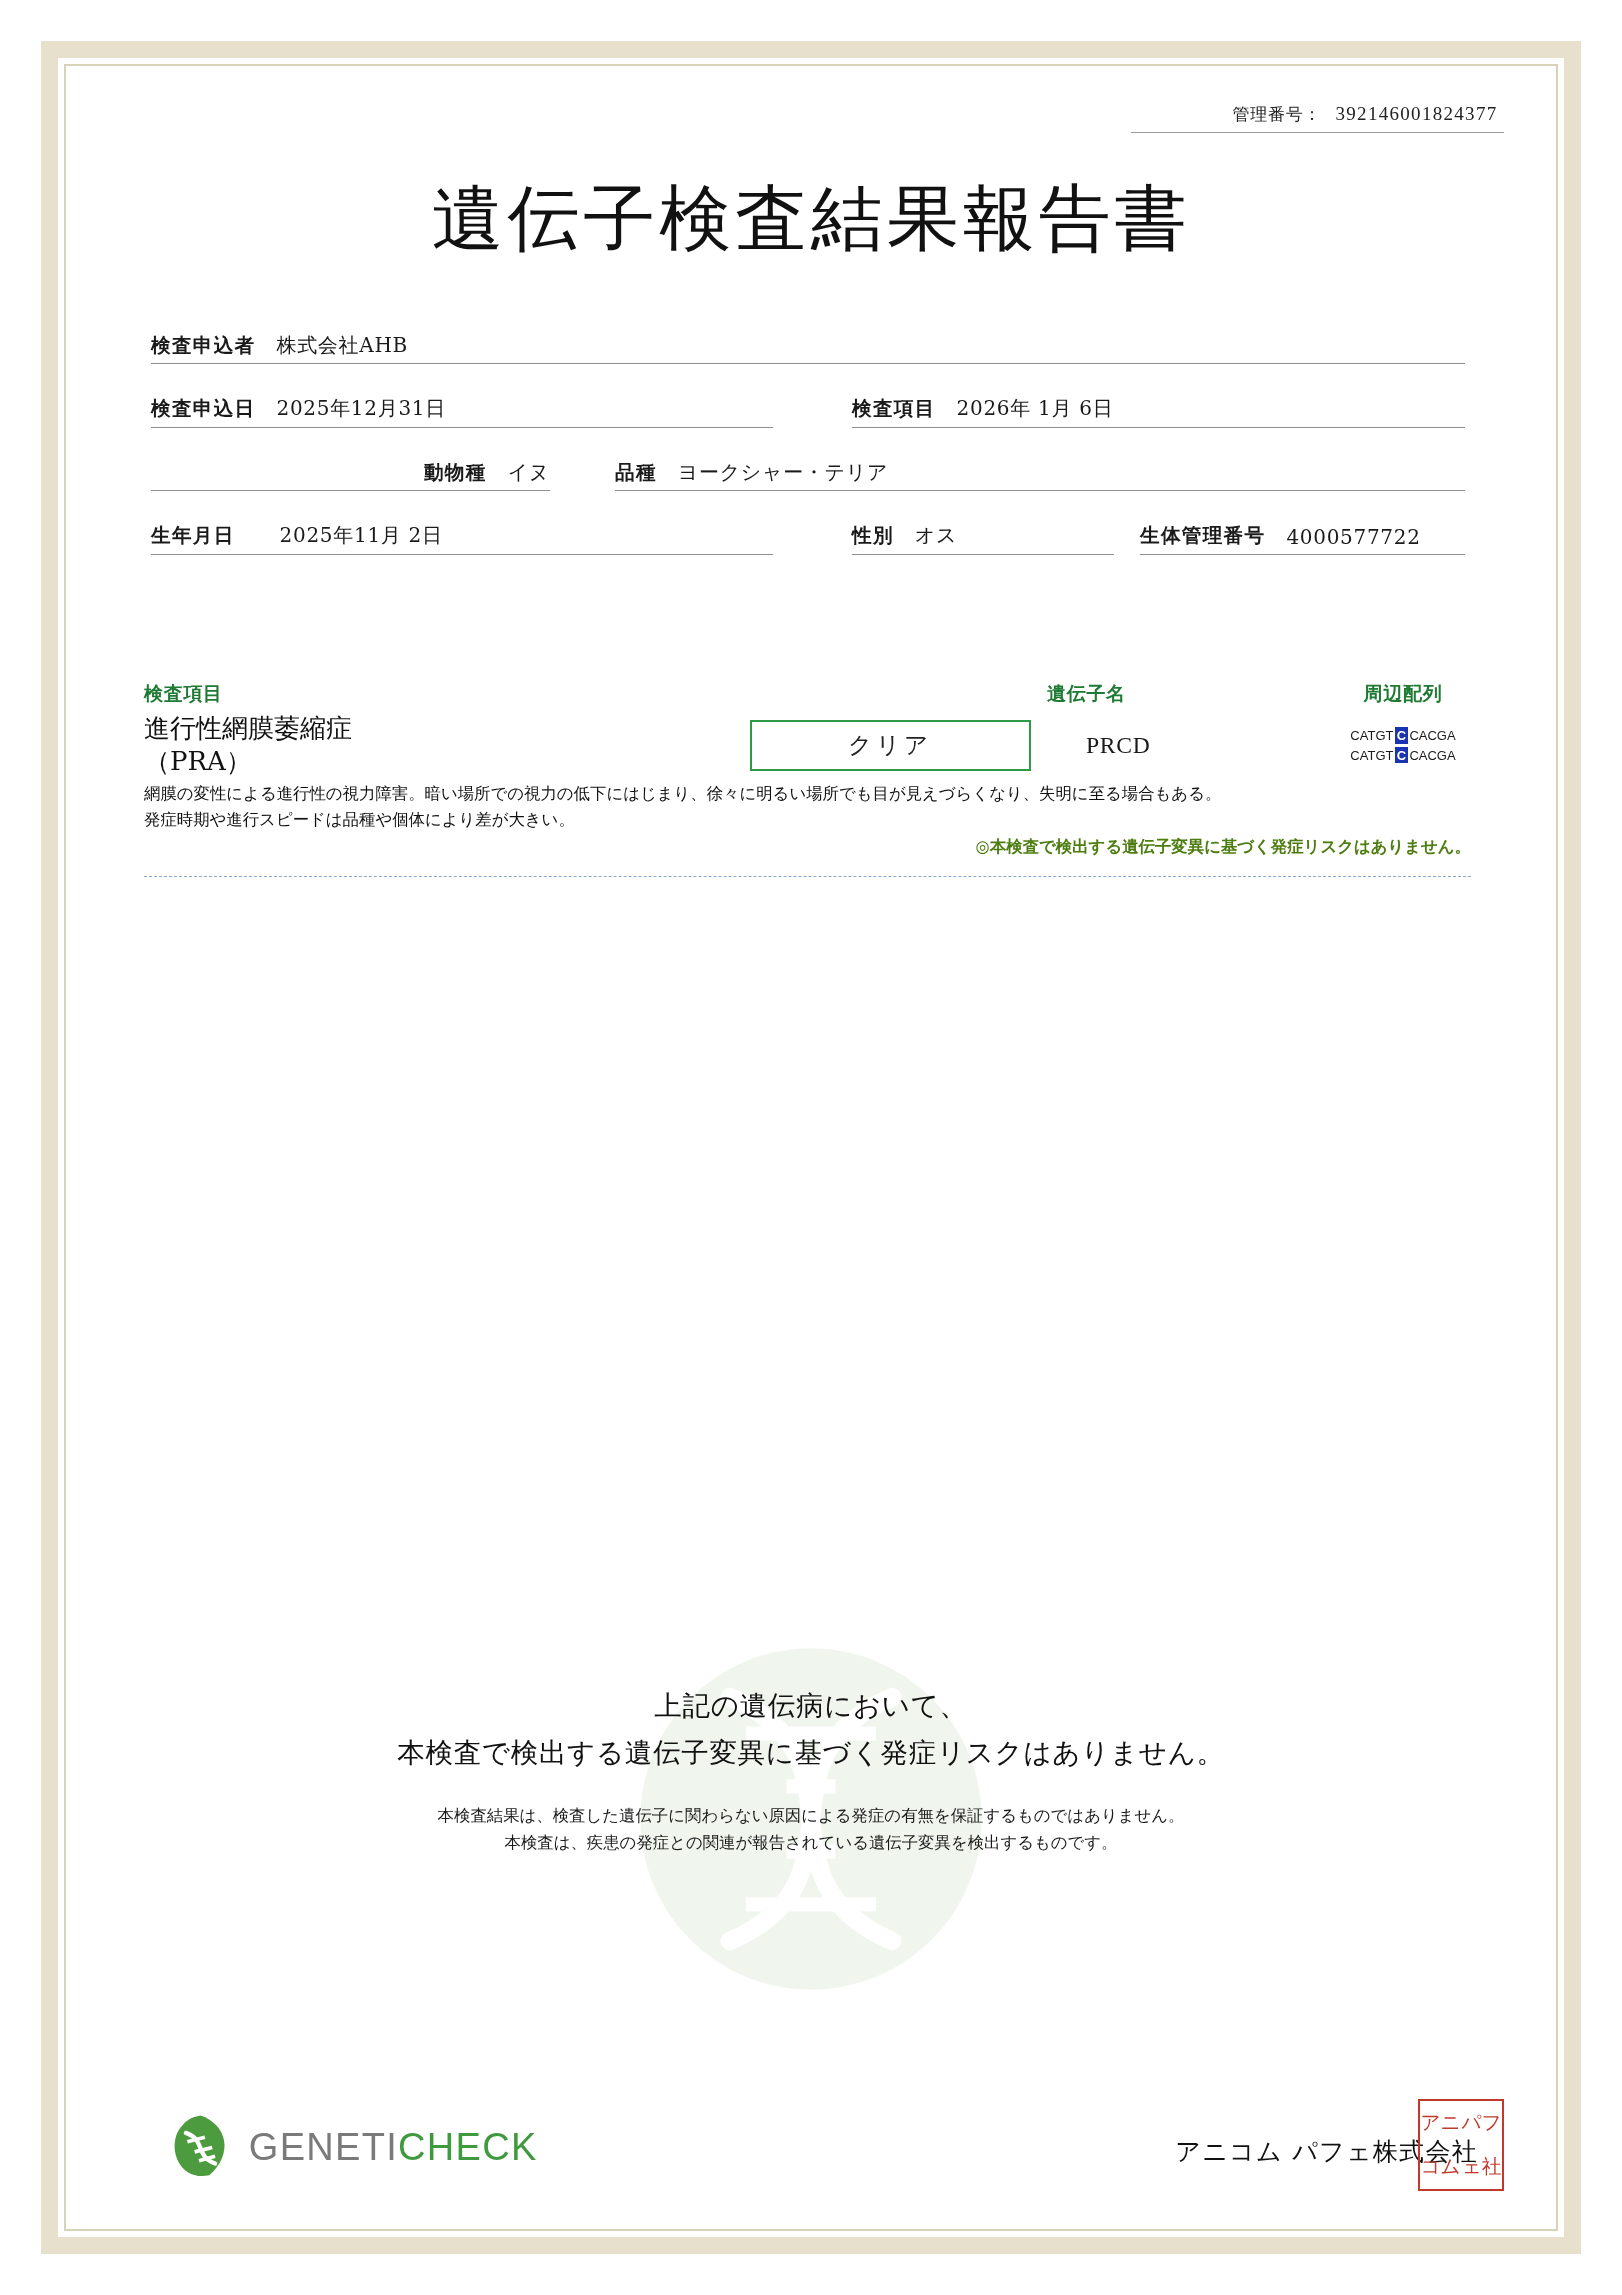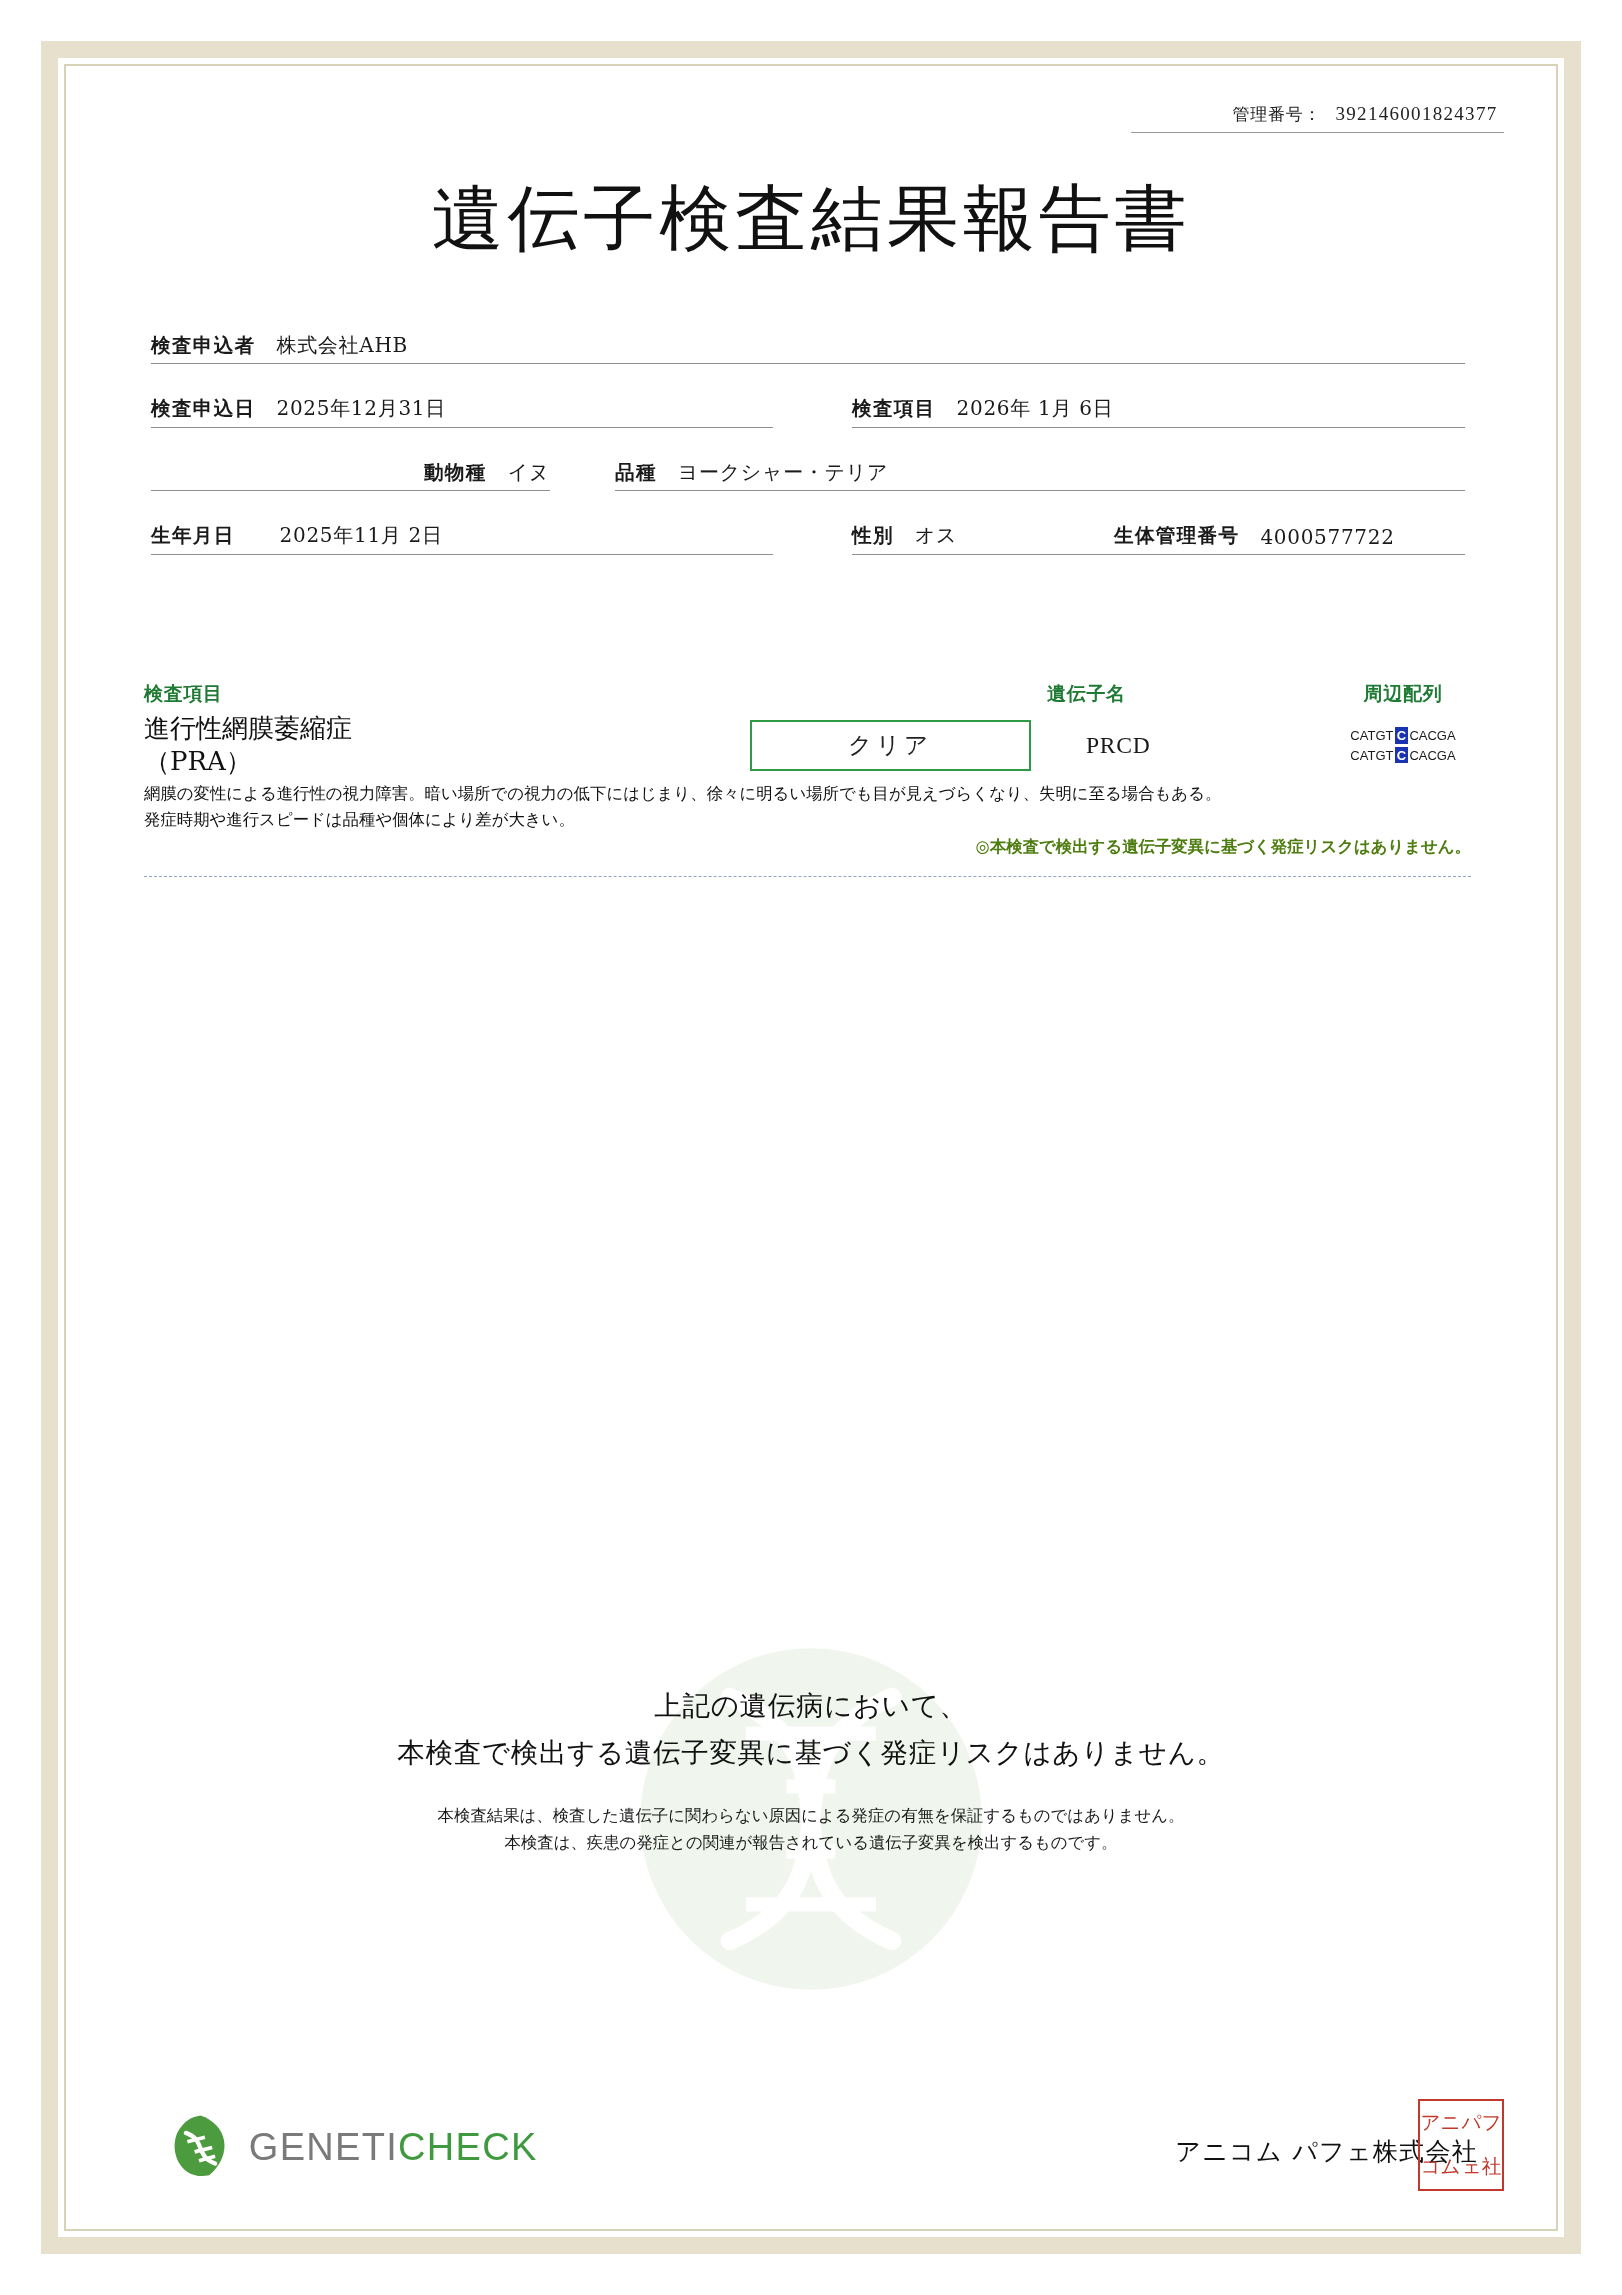--- a/index.html
+++ b/index.html
@@ -95,21 +95,21 @@
     font-family: "DejaVu Serif", serif;
     letter-spacing: 0.7px;
   }
   .f-applicant { flex: 1 1 auto; }
   .f-applydate { width: 622px; }
   .f-reportdate { flex: 1 1 auto; margin-left: 79px; }
   .f-species { width: 399px; justify-content: flex-end; }
   .f-breed { flex: 1 1 auto; margin-left: 65px; }
   .f-birth { width: 622px; gap: 24px; }
   .f-sex { width: 262px; margin-left: 79px; }
-  .f-animalid { flex: 1 1 auto; }
+  .f-animalid { flex: 1 1 auto; margin-left: 26px; }
 
   
   .test-section {
     margin-top: 79px;
     padding: 0 33px 0 26px;
     position: relative;
   }
   .test-head {
     display: flex;
     align-items: flex-end;

